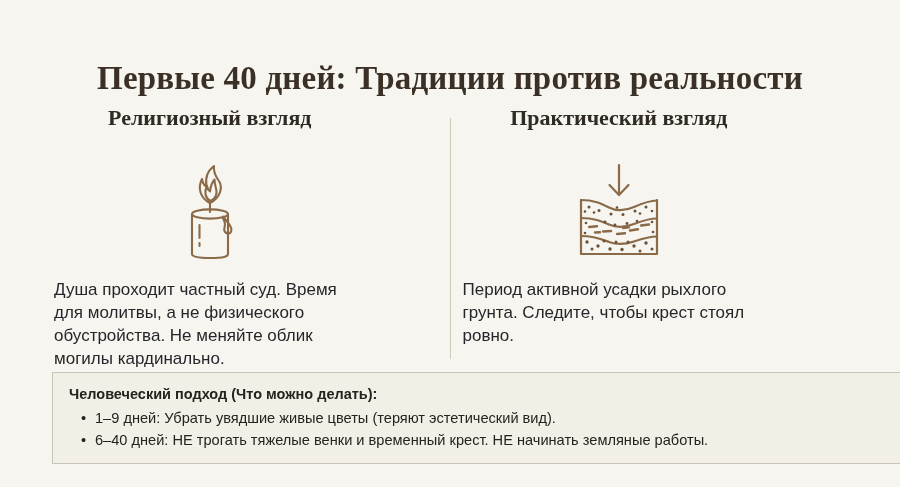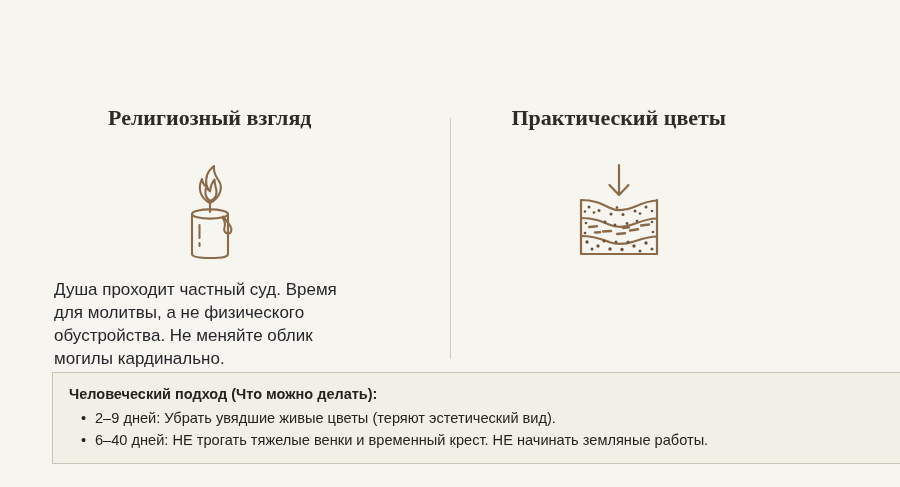--- a/index.html
+++ b/index.html
@@ -126,20 +126,21 @@
     left: 12px;
     top: 0;
     line-height: 22px;
   }
 </style>
 </head>
 <body>
 
 <div class="page">
 
+  <h1 class="title">Первые 40 дней: Традиции против реальности</h1>
 
   <div class="columns">
 
     <div class="col col-left">
       <div class="col-head">Религиозный взгляд</div>
       <div class="icon-wrap">
         <svg width="78" height="100" viewBox="0 0 78 100" fill="none" stroke="#8a6a49" stroke-width="2.1" stroke-linecap="round" stroke-linejoin="round">
 
           <path d="M39 41 C 29 36, 26.5 26, 31 17 C 31.5 21, 33.5 23.5, 35.5 24.5 C 34 16, 37 8.5, 43 4 C 42 12, 46 15.5, 48.5 20 C 51.5 25.5, 49.5 36, 39 41 Z"></path>
 
@@ -154,21 +155,21 @@
           <path d="M52 54.5 C 55 58, 57.5 61, 59.5 64.5 C 61.5 68, 60 71.5, 57 71.5 C 54 71.5, 52.5 68.5, 53.5 65.5 C 54.3 63, 53.5 58.5, 51.5 55.5"></path>
 
           <path d="M28.5 63 L 28.5 76"></path>
           <path d="M28.5 81 L 28.5 84"></path>
         </svg>
       </div>
       <div class="body-text">Душа проходит частный суд. Время для молитвы, а не физического обустройства. Не меняйте облик могилы кардинально.</div>
     </div>
 
     <div class="col col-right">
-      <div class="col-head">Практический цветы</div>
+      <div class="col-head">Практический взгляд</div>
       <div class="icon-wrap">
         <svg width="104" height="100" viewBox="0 0 104 100" fill="none" stroke="#8a6a49" stroke-width="2.2" stroke-linecap="round" stroke-linejoin="round">
 
           <path d="M52 3 L 52 31"></path>
           <path d="M42.5 23 L 52 33 L 61.5 23"></path>
 
           <path d="M14 38 L 14 92 L 90 92 L 90 38"></path>
 
           <path d="M14 38 C 27 38, 34 41.5, 42 45.5 C 50 49.5, 58 49, 67 45 C 76 41, 83 38.5, 90 38.5"></path>
 
@@ -214,31 +215,32 @@
             <circle cx="37" cy="79" r="1.5"></circle>
             <circle cx="49" cy="80" r="1.5"></circle>
             <circle cx="61" cy="80" r="1.5"></circle>
             <circle cx="73" cy="89" r="1.5"></circle>
             <circle cx="85" cy="87" r="1.5"></circle>
             <circle cx="18" cy="71" r="1.3"></circle>
             <circle cx="86" cy="70" r="1.3"></circle>
           </g>
         </svg>
       </div>
+      <div class="body-text">Период активной усадки рыхлого грунта. Следите, чтобы крест стоял ровно.</div>
     </div>
 
     <div class="divider"></div>
   </div>
 
   <div class="callout">
     <div class="callout-title">Человеческий подход (Что можно делать):</div>
     <ul class="callout-list">
       <li>
         <span class="bullet">•</span>
-        <span>2–9 дней: Убрать увядшие живые цветы (теряют эстетический вид).</span>
+        <span>1–9 дней: Убрать увядшие живые цветы (теряют эстетический вид).</span>
       </li>
       <li>
         <span class="bullet">•</span>
         <span>6–40 дней: НЕ трогать тяжелые венки и временный крест. НЕ начинать земляные работы.</span>
       </li>
     </ul>
   </div>
 
 </div>
 

